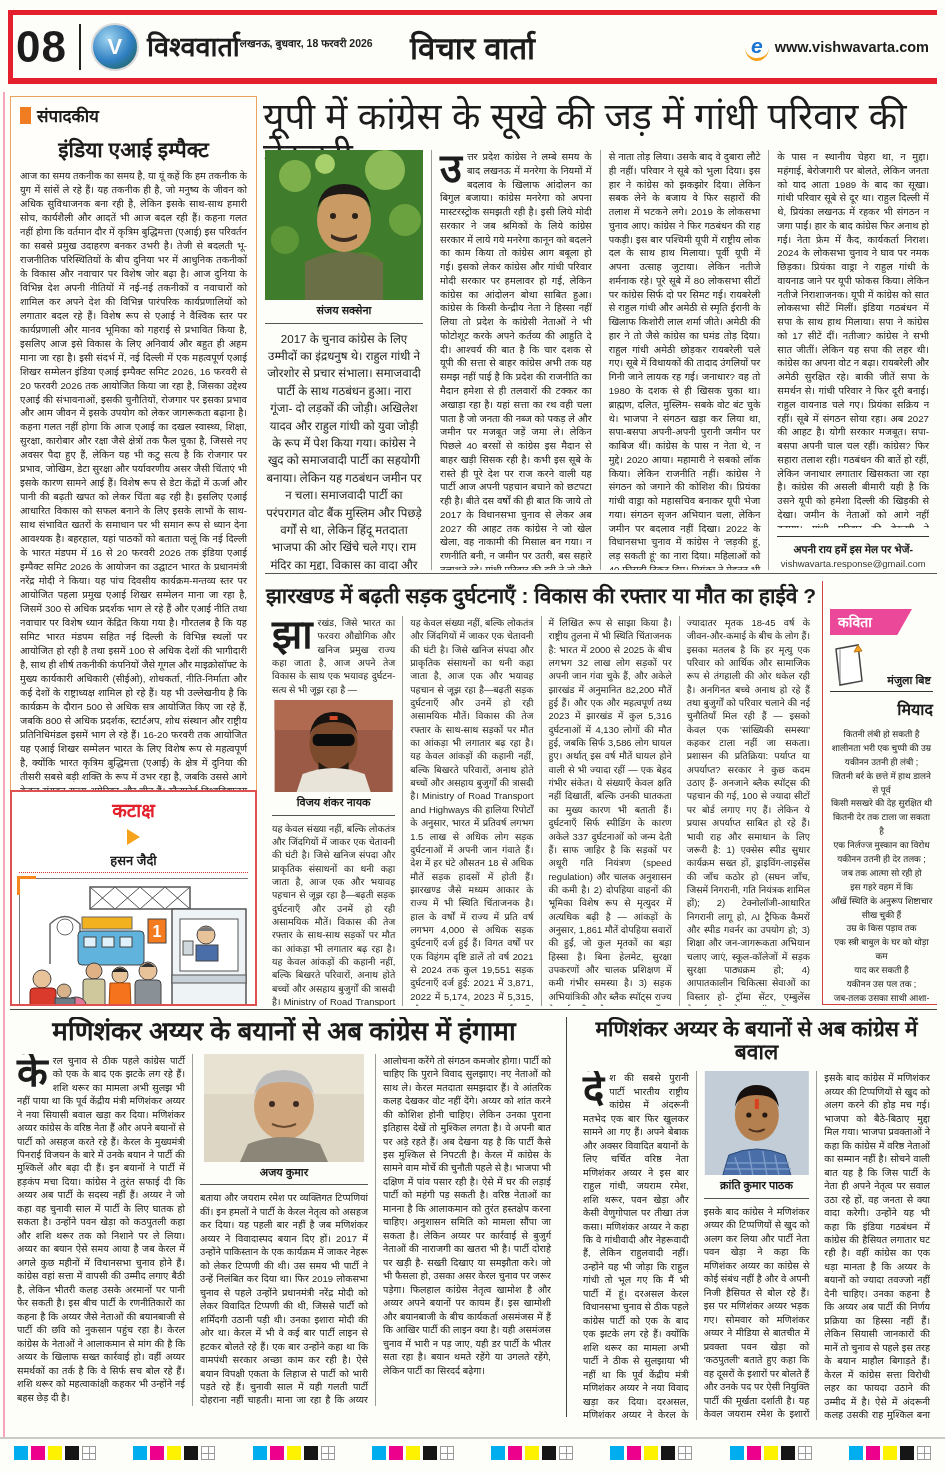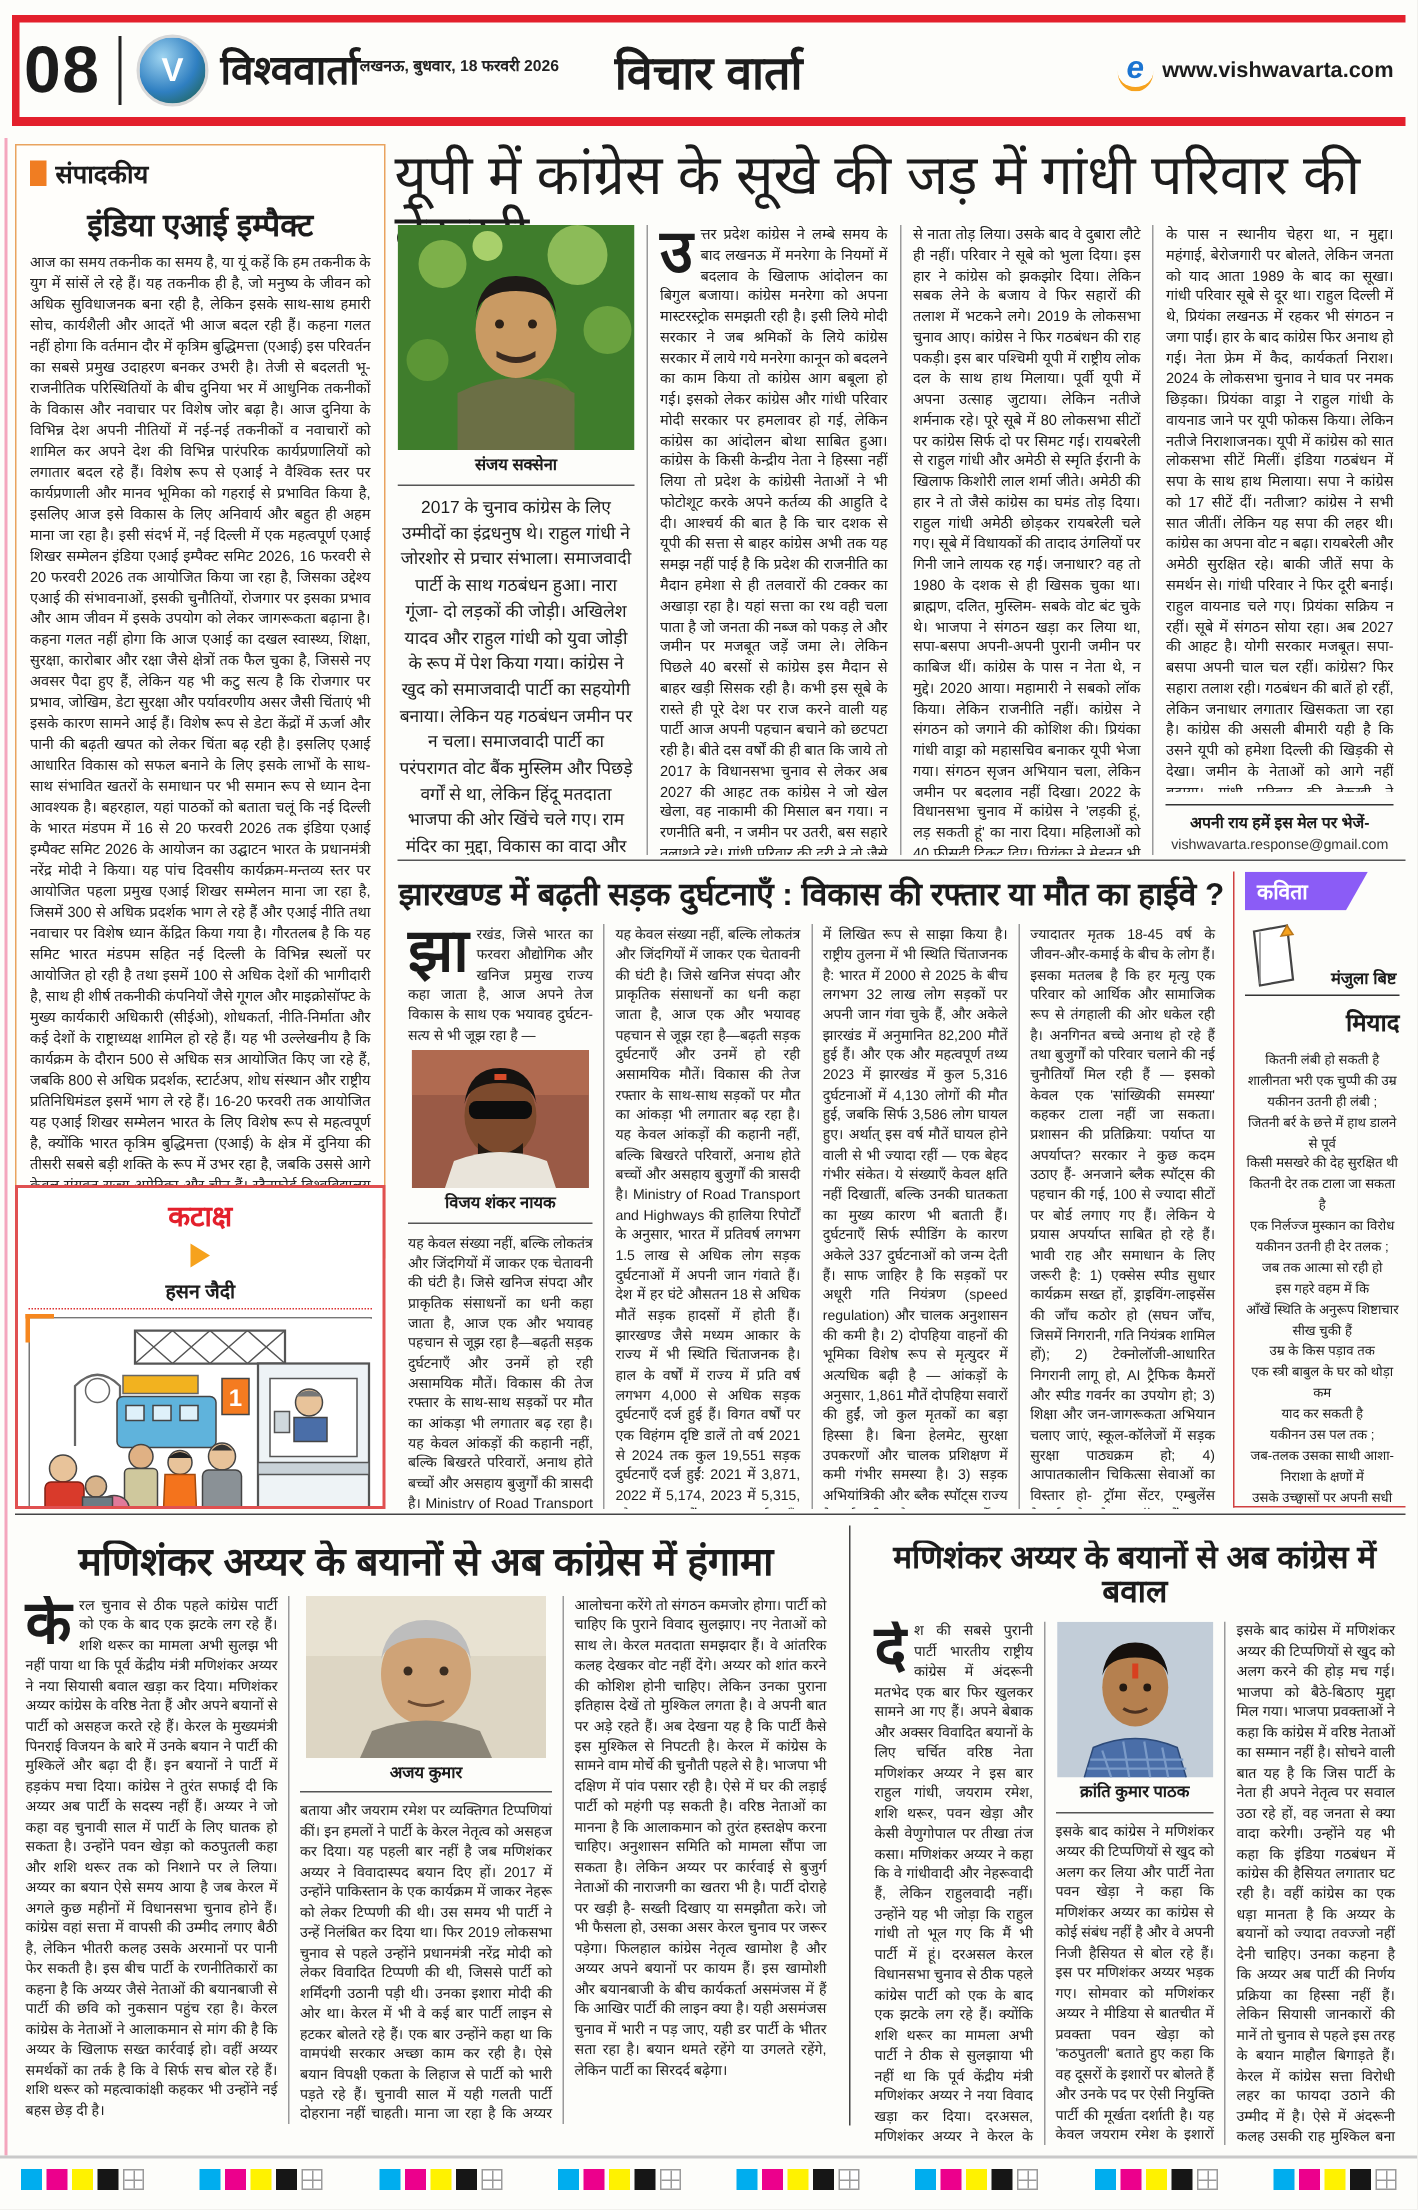--- a/index.html
+++ b/index.html
@@ -58,30 +58,30 @@
   .feedback .l2{font-size:9.5px;color:#333;}
   .hr1{position:absolute;left:265px;top:573px;width:672px;height:1px;background:#555;}
   
   .jh-headline{position:absolute;left:263px;top:581px;width:556px;text-align:center;font-size:21px;font-weight:bold;}
   .jh-row{position:absolute;left:265px;top:616px;width:552px;height:390px;display:flex;overflow:hidden;}
   .jh-row .col{font-size:9.4px;padding:0 7px;}
   .jh-photo-wrap{margin:4px 0 0;}
   
   .poem{position:absolute;left:822px;top:581px;width:115px;height:424px;border-left:1px solid #d04040;
         border-bottom:1px solid #d04040;padding:0 4px 0 7px;box-sizing:border-box;overflow:hidden;}
-  .poem-tab{background:#8b5cf6;color:#fff;font-weight:bold;font-size:14px;padding:3px 14px 4px 8px;width:60px;
-            clip-path:polygon(0 0,100% 0,82% 100%,0 100%);}
+  .poem-tab{background:#ec4899;color:#fff;font-weight:bold;font-size:14px;padding:3px 14px 4px 8px;width:60px;
+            clip-path:polygon(0 0,100% 0,82% 100%,0 100%);margin-top:28px;}
   .poem-meta{display:flex;align-items:flex-end;justify-content:space-between;margin:8px 2px 4px;}
   .poet{font-size:11px;font-weight:bold;}
   .poem-rule{border-top:1.5px solid #333;margin:4px 0 6px;}
   .poem-title{text-align:right;font-size:16px;font-weight:bold;margin-bottom:8px;}
   .poem-body{font-size:8.8px;line-height:1.58;text-align:center;white-space:pre-line;}
   
   .hr2{position:absolute;left:10px;top:1009px;width:927px;height:1px;background:#444;}
-  .b-art{position:absolute;top:1017px;overflow:hidden;margin-top:10px;}
+  .b-art{position:absolute;top:1017px;overflow:hidden;}
   .b-left{left:10px;width:548px;height:403px;}
   .b-right{left:576px;width:361px;height:403px;}
   .b-headline{font-size:26px;font-weight:bold;text-align:center;line-height:1.1;margin-bottom:8px;}
   .b-right .b-headline{font-size:21px;}
   .b-row{display:flex;height:352px;overflow:hidden;}
   .b-row .col{font-size:9.5px;padding:0 7px;}
   .vdiv{position:absolute;left:566px;top:1017px;width:1px;height:400px;background:#444;}
   
   .strip-rule{position:absolute;left:0;top:1437px;width:945px;height:2px;background:#c9c9c9;}
   .cmyk{position:absolute;left:14px;right:14px;top:1446px;display:flex;justify-content:space-between;}

